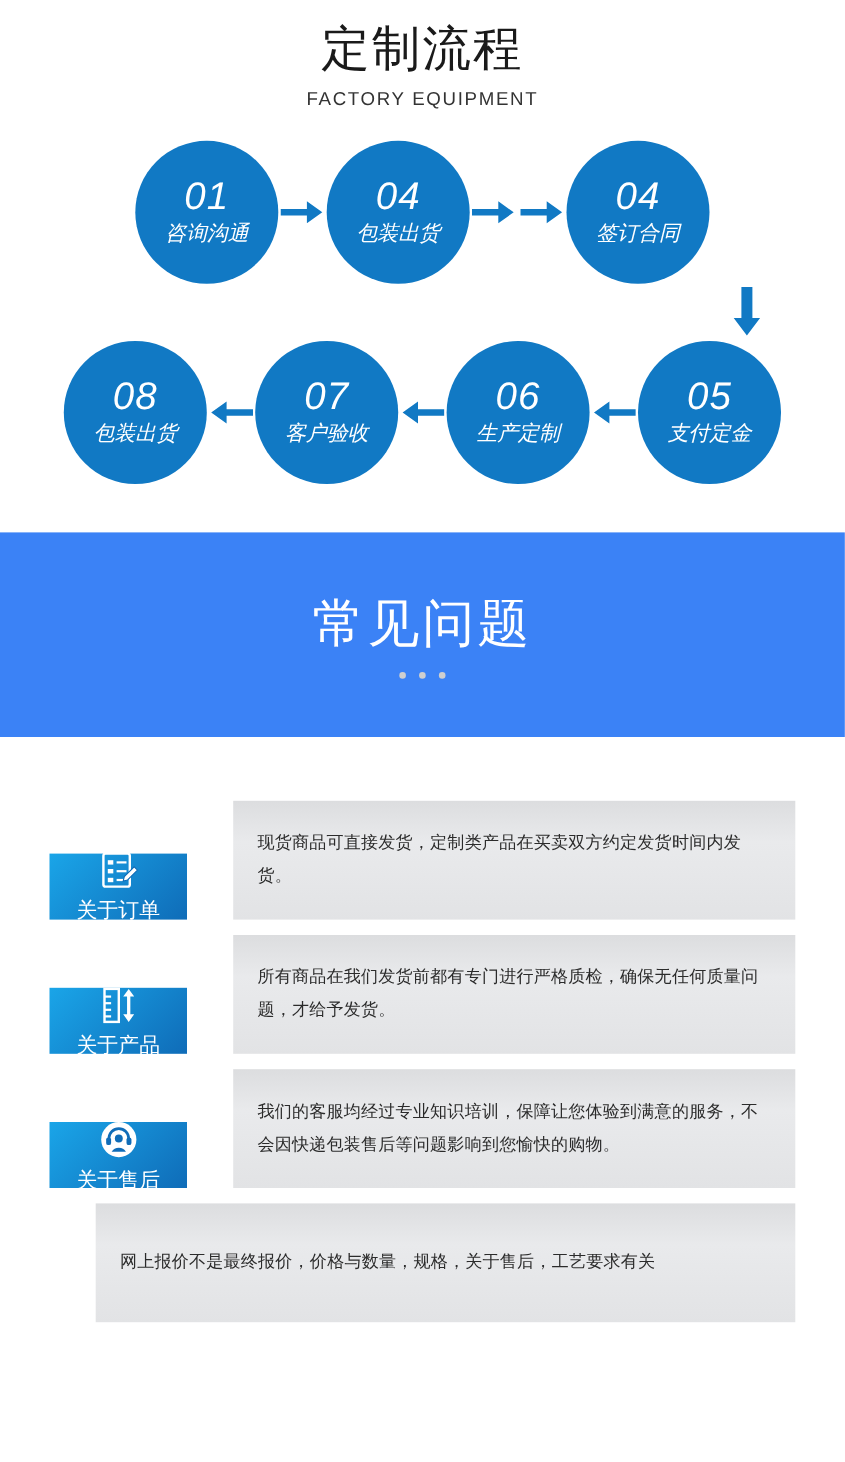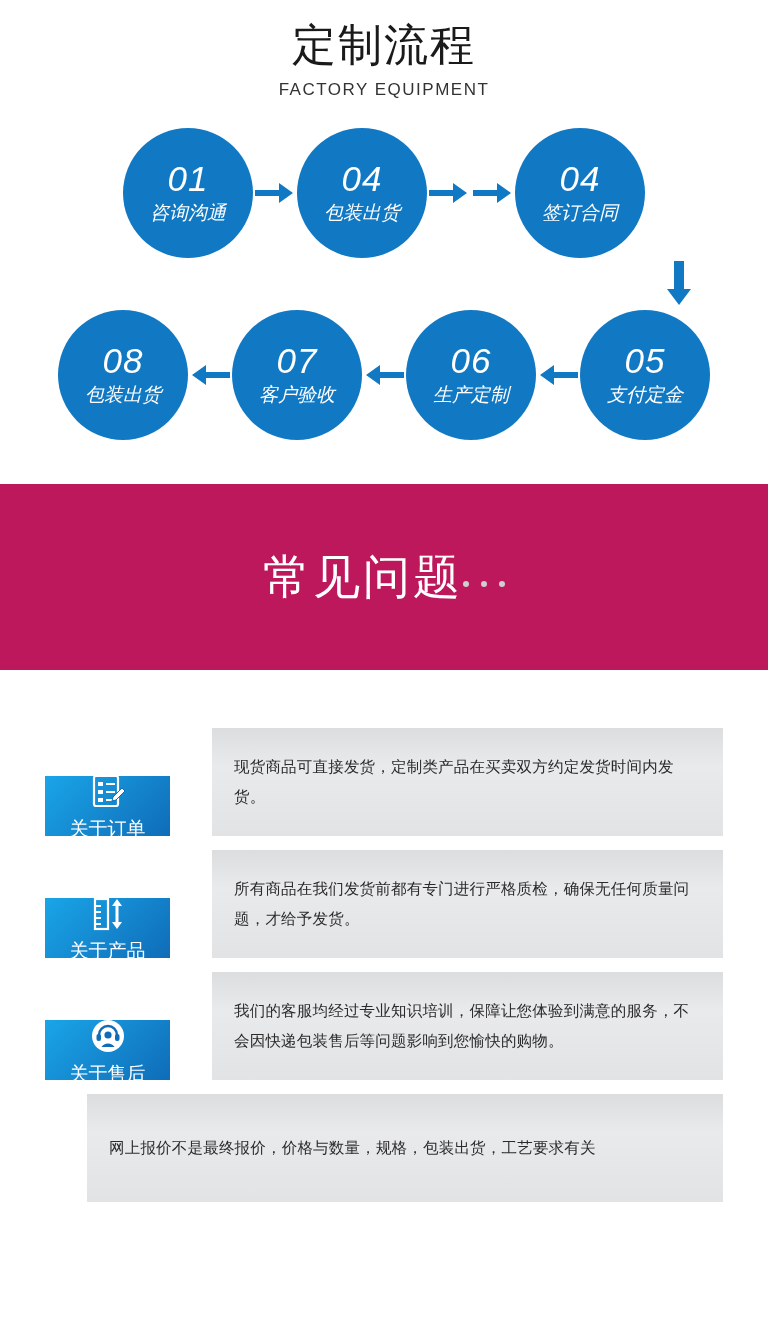--- a/index.html
+++ b/index.html
@@ -88,23 +88,24 @@
     height: 52px;
     display: flex;
     align-items: center;
     justify-content: flex-end;
     padding-right: 76px;
   }
 
   
   .faq-banner {
     margin-top: 44px;
-    background: #be185d;
+    background: #3b82f6;
     height: 186px;
     display: flex;
+    flex-direction: column;
     align-items: center;
     justify-content: center;
   }
   .faq-banner h2 {
     margin: 0;
     color: #ffffff;
     font-size: 47px;
     font-weight: normal;
     letter-spacing: 3px;
     line-height: 60px;
@@ -318,19 +319,19 @@
         </div>
         <div class="cap">关于售后</div>
       </div>
       <div class="faq-text">
         <p>我们的客服均经过专业知识培训，保障让您体验到满意的服务，不会因快递包装售后等问题影响到您愉快的购物。</p>
       </div>
     </div>
 
     <div class="faq-item">
       <div class="faq-text">
-        <p>网上报价不是最终报价，价格与数量，规格，包装出货，工艺要求有关</p>
+        <p>网上报价不是最终报价，价格与数量，规格，关于售后，工艺要求有关</p>
       </div>
     </div>
 
   </section>
 
 </div>
 
 </body></html>

